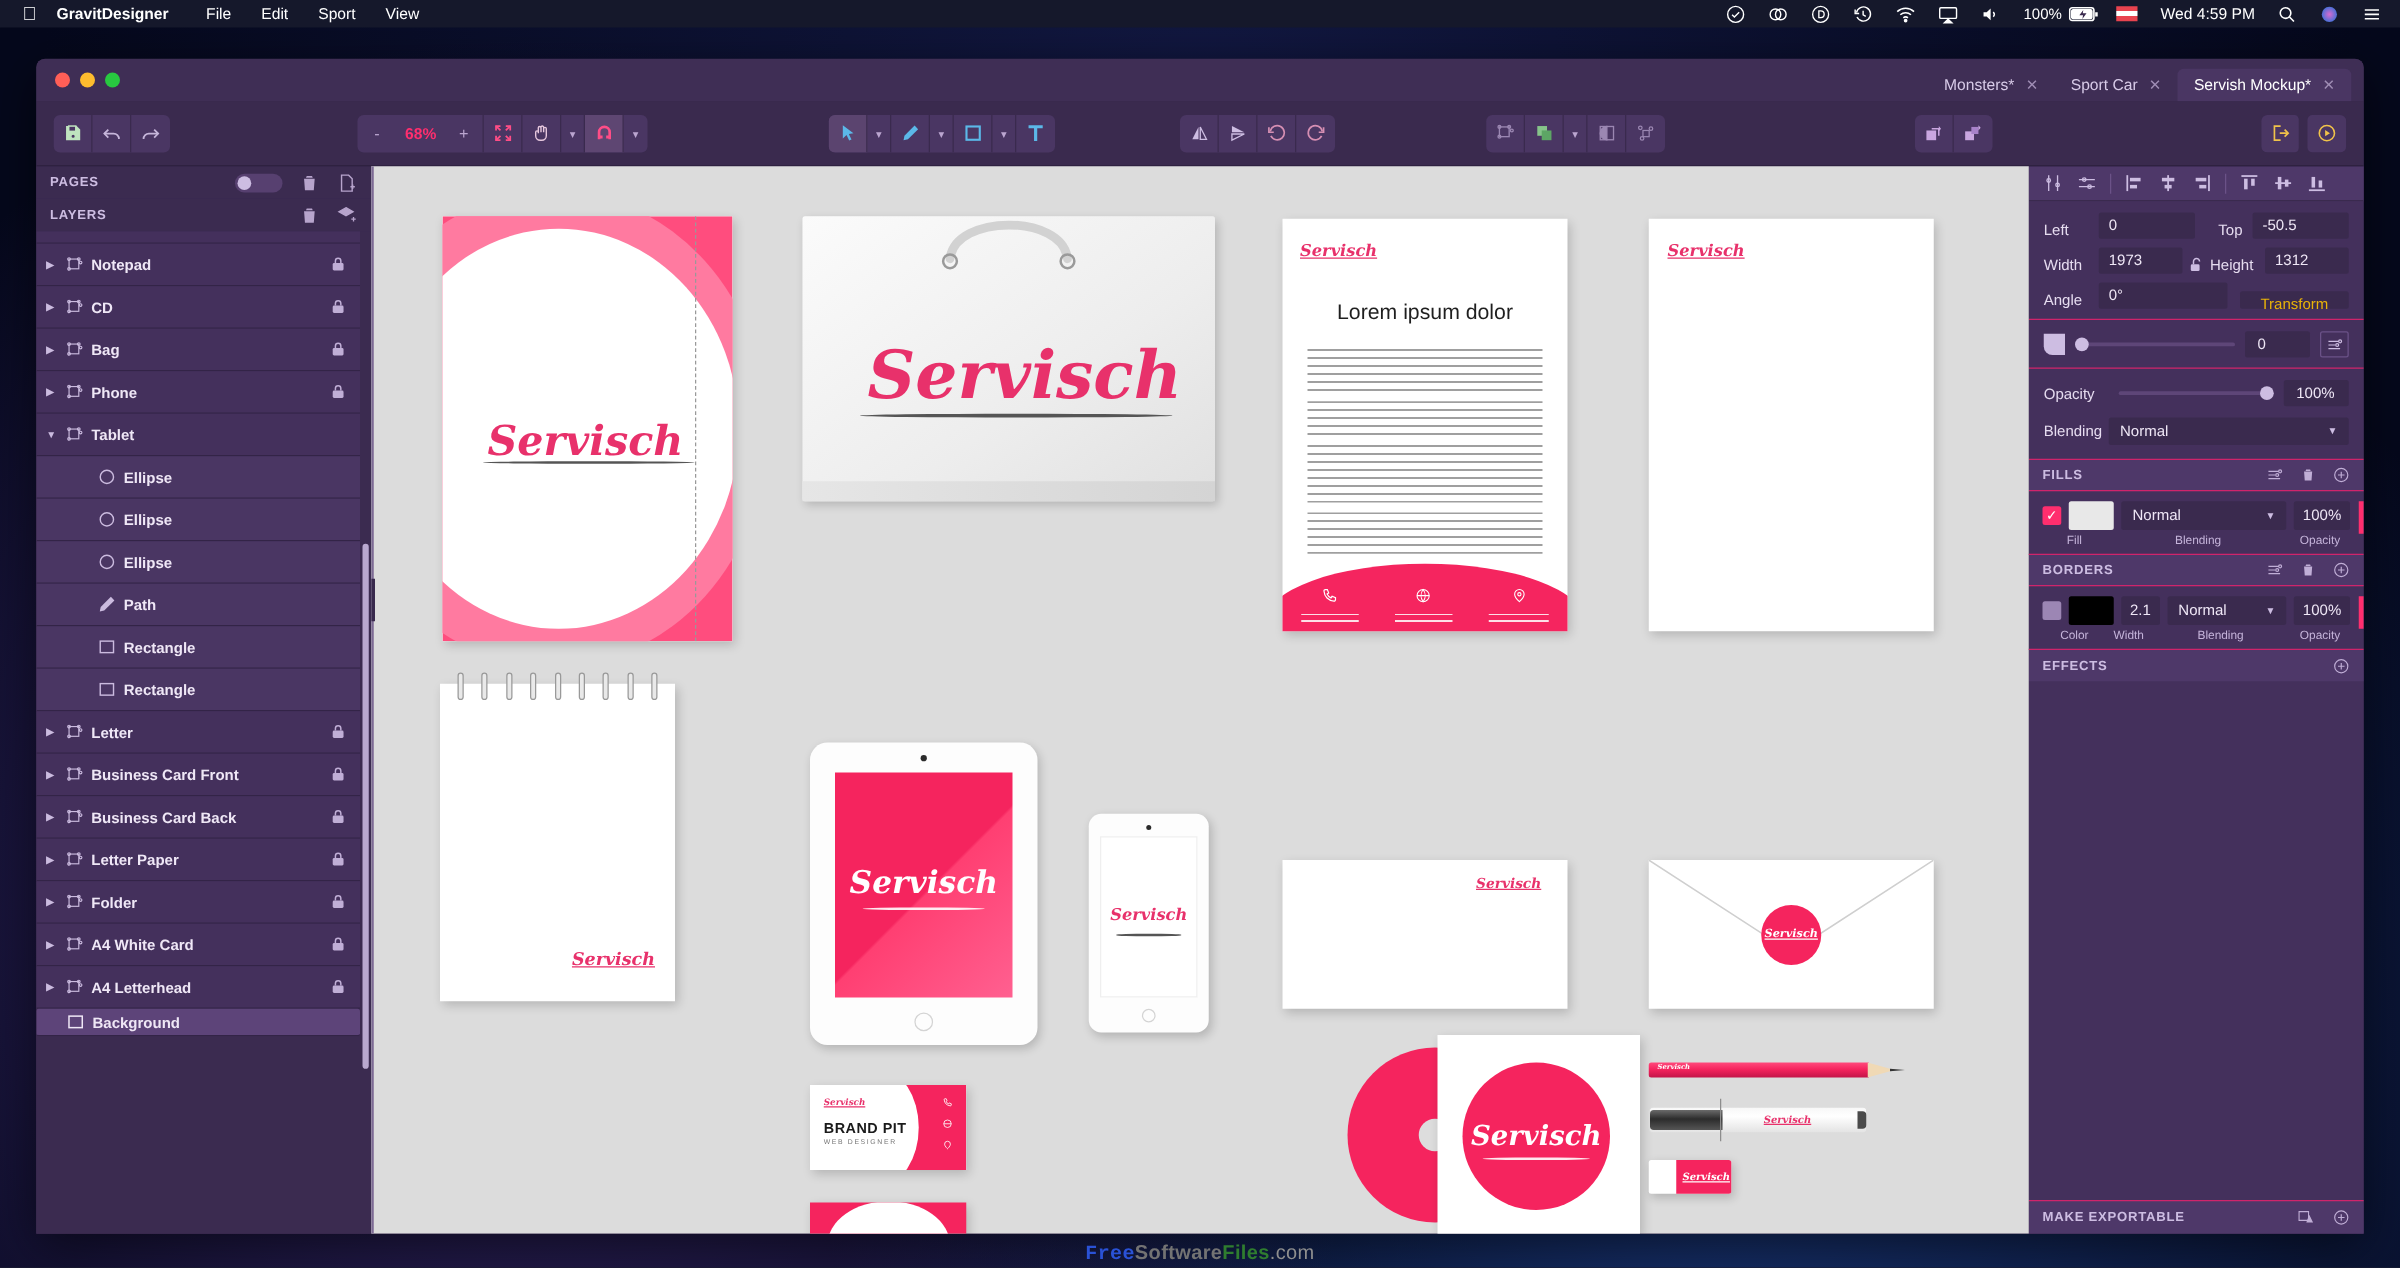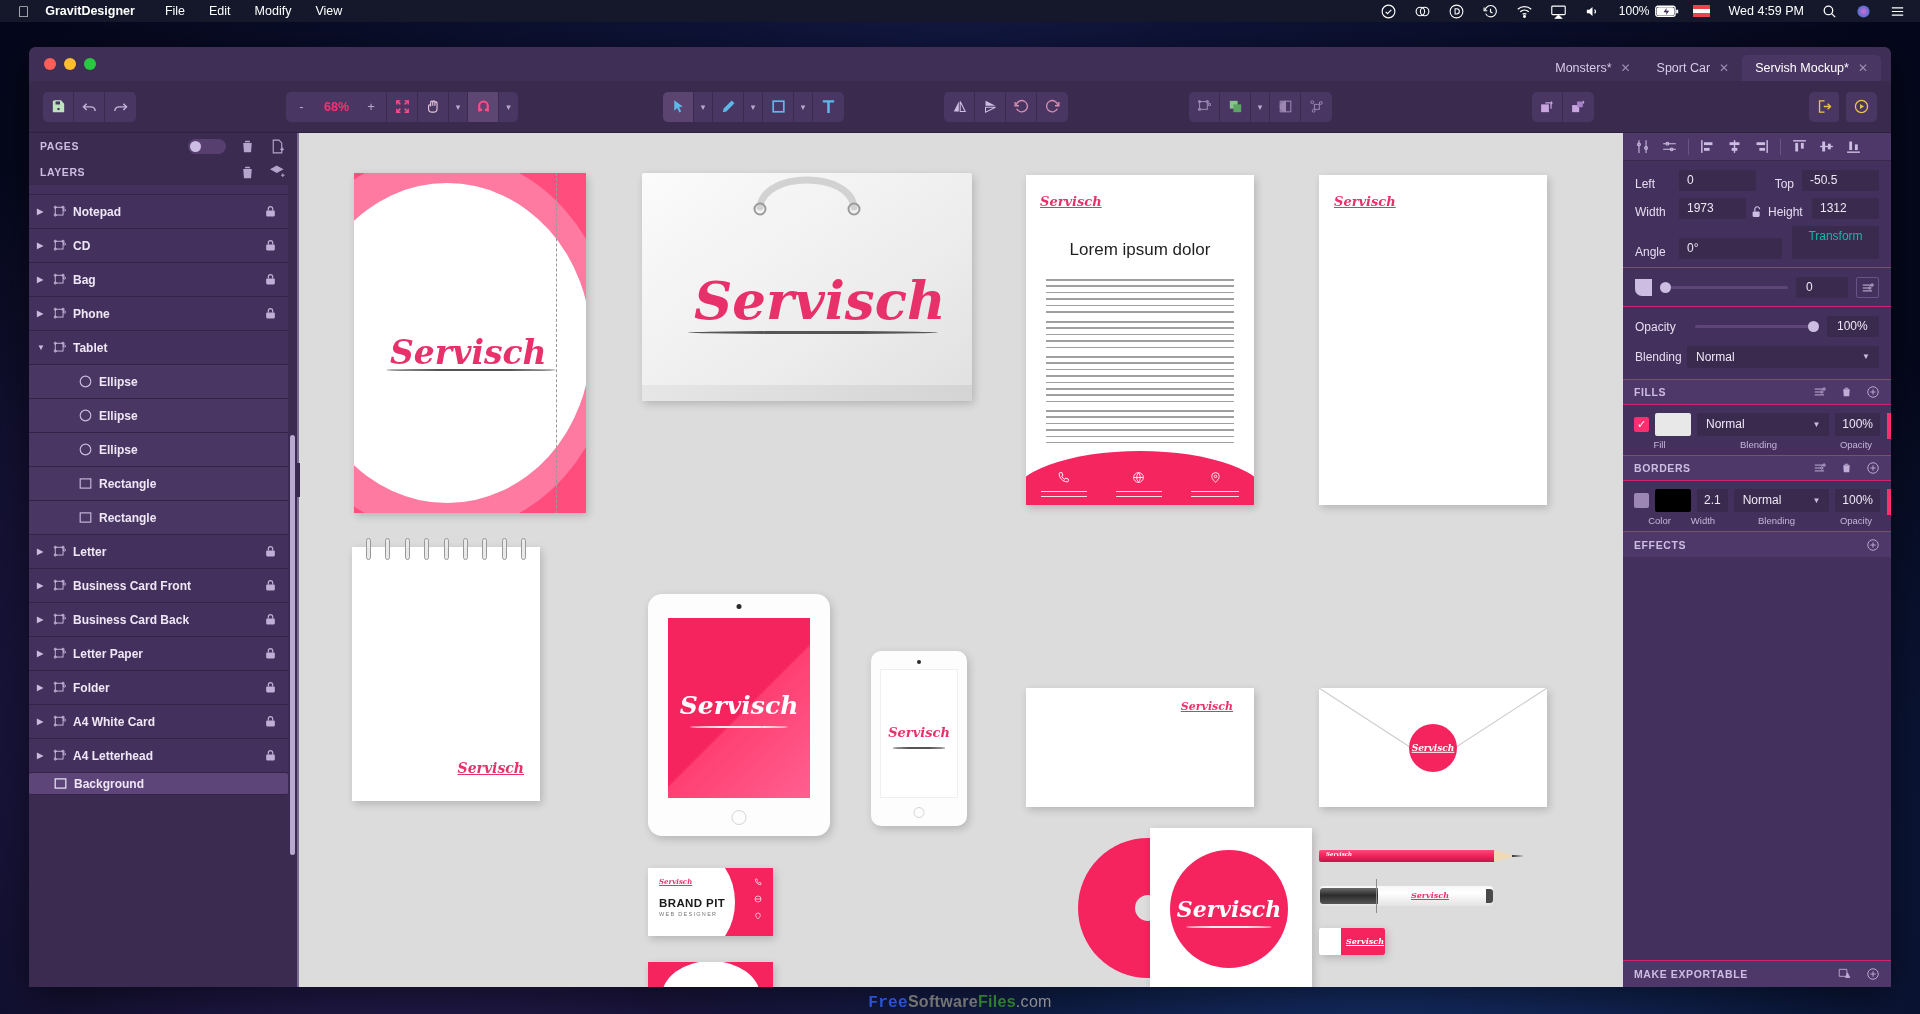--- a/index.html
+++ b/index.html
@@ -141,22 +141,22 @@
   .sect { padding: 9px 12px 8px; border-bottom: 1px solid #d0246b; }
   .frow { display: flex; align-items: flex-end; margin-bottom: 7px; }
   .flab { color: #e6dcf0; font-size: 12px; width: 44px; flex: 0 0 44px; }
   .fin {
     background: #3a2a4e; color: #efe7f6; font-size: 12px;
     height: 21px; line-height: 21px; padding: 0 8px; border-radius: 2px;
     flex: 1; min-width: 0;
   }
   .fgap { width: 10px; flex: 0 0 10px; }
   .btn-transform {
-    background: #3a2a4e; color: #14b8a6; font-size: 12px;
-    height: 33px; line-height: 21px; border-radius: 2px; text-align: center; flex: 1;
+    background: #3a2a4e; color: #eab308; font-size: 12px;
+    height: 14px; line-height: 21px; border-radius: 2px; text-align: center; flex: 1;
   }
   .lockico { width: 22px; flex: 0 0 22px; display: flex; justify-content: center; color: #cdbde2; }
   .sliderrow { display: flex; align-items: center; gap: 8px; }
   .sw { width: 17px; height: 17px; background: #cdbde2; border-radius: 0 0 0 7px; flex: 0 0 17px; }
   .slider { flex: 1; height: 3px; background: #5e4678; border-radius: 2px; position: relative; }
   .slider .knob { position: absolute; top: -4px; width: 11px; height: 11px; border-radius: 50%; background: #cdbde2; }
   .numbox { background: #3a2a4e; color: #efe7f6; font-size: 12px; height: 21px; line-height: 21px; padding: 0 10px; border-radius: 2px; min-width: 52px; text-align: left; }
   .sqbtn { width: 23px; height: 21px; border: 1px solid #6b5288; border-radius: 2px; display: flex; align-items: center; justify-content: center; color: #cdbde2; }
   .selrow { display: flex; align-items: center; margin-top: 9px; }
   .sel {
@@ -202,21 +202,21 @@
 </head>
 <body>
 
 <div id="desktop"></div>
 
 <div id="menubar">
   <span class="apple"></span>
   <span class="mi bold">GravitDesigner</span>
   <span class="mi">File</span>
   <span class="mi">Edit</span>
-  <span class="mi">Modify</span>
+  <span class="mi">Sport</span>
   <span class="mi">View</span>
   <span class="spacer"></span>
 
   <span class="ri">
     <svg class="ico" viewBox="0 0 24 24" fill="none" stroke="#fff" stroke-width="1.6">
         <circle cx="12" cy="12" r="9"></circle>
         <path d="M8 12.4l2.6 2.6L16 9.6"></path>
       </svg>
   </span>
   <span class="ri">
@@ -650,20 +650,28 @@
           <div class="layer-row child">
             <span class="tico">
               <svg class="ico" viewBox="0 0 24 24" fill="none" stroke="#cbbbdf" stroke-width="1.6">
                   <circle cx="12" cy="12" r="7.5"></circle>
                 </svg>
             </span>
             <span class="lname">Ellipse</span>
           </div>
           <div class="layer-row child">
             <span class="tico">
+              <svg class="ico" viewBox="0 0 24 24" fill="#cbbbdf">
+                  <path d="M16.5 3.5l4 4L9 19l-5 1 1-5z"></path>
+                </svg>
+            </span>
+            <span class="lname">Path</span>
+          </div>
+          <div class="layer-row child">
+            <span class="tico">
               <svg class="ico" viewBox="0 0 24 24" fill="none" stroke="#cbbbdf" stroke-width="1.6">
                   <rect x="4.5" y="5.5" width="15" height="13"></rect>
                 </svg>
             </span>
             <span class="lname">Rectangle</span>
           </div>
           <div class="layer-row child">
             <span class="tico">
               <svg class="ico" viewBox="0 0 24 24" fill="none" stroke="#cbbbdf" stroke-width="1.6">
                   <rect x="4.5" y="5.5" width="15" height="13"></rect>

